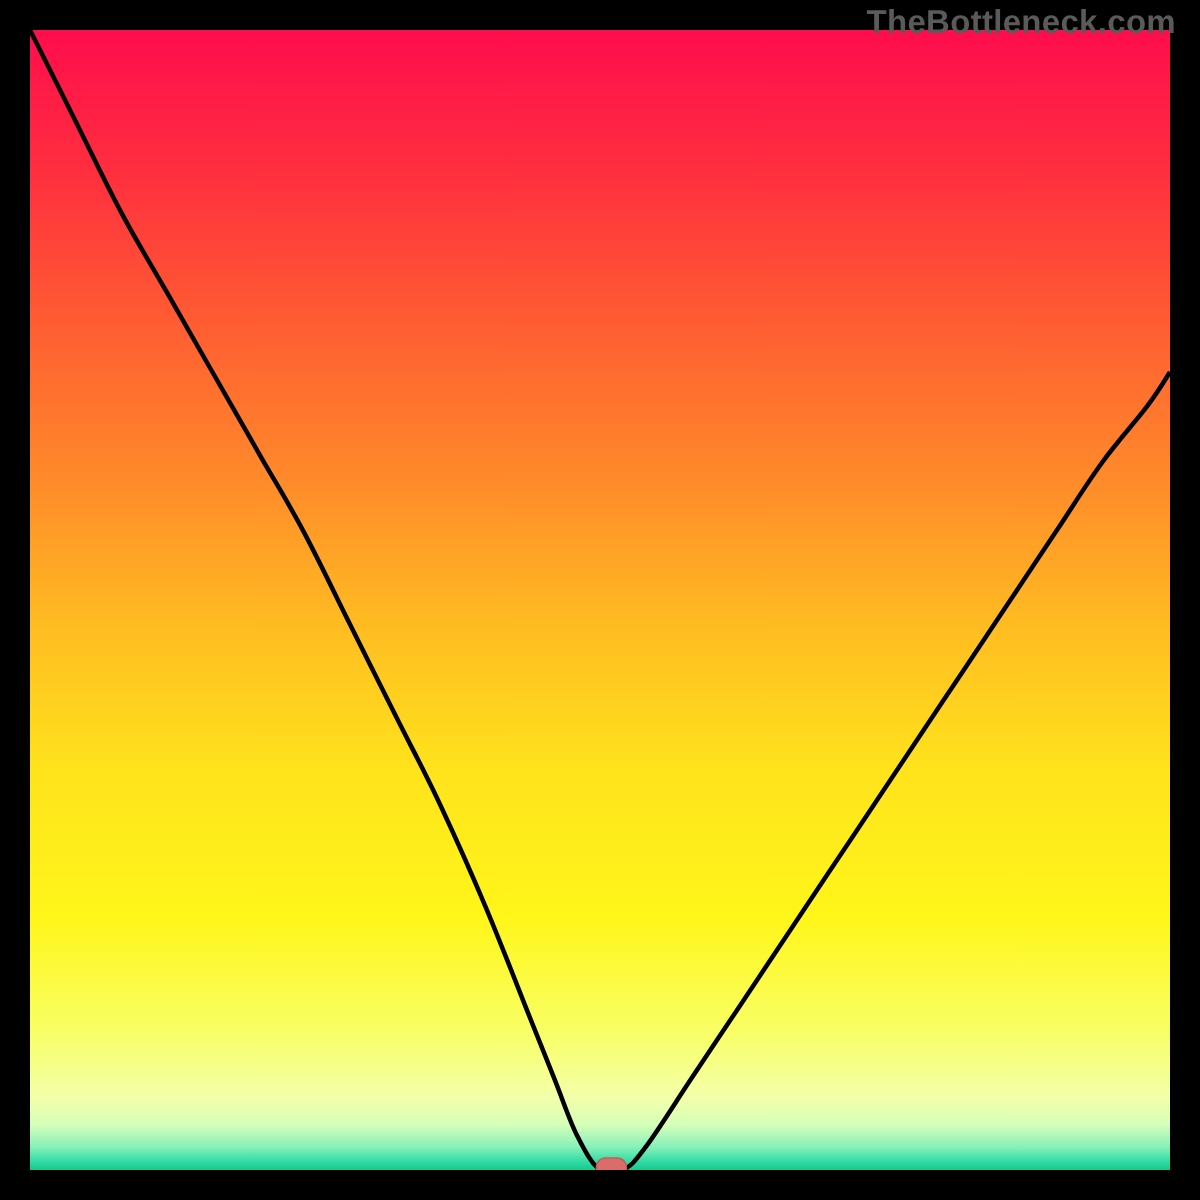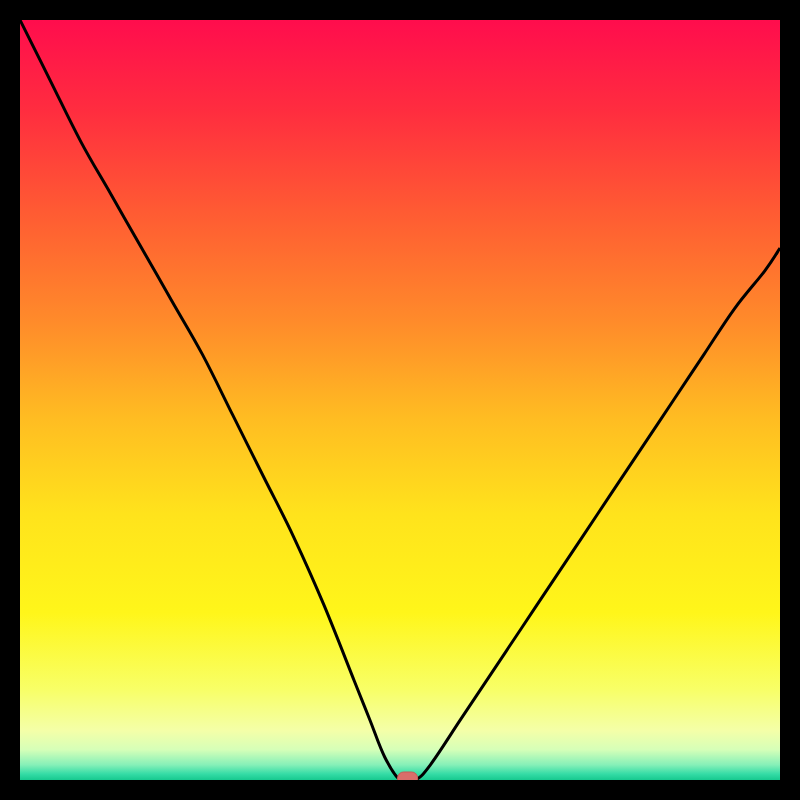--- a/index.html
+++ b/index.html
@@ -42,20 +42,21 @@
   .marker {
     fill: #d96d6a;
     stroke: #c95a57;
     stroke-width: 1;
   }
 </style>
 </head>
 <body>
 
 <div class="frame">
+  <div class="watermark">TheBottleneck.com</div>
 
   <div class="plot">
     <svg viewBox="0 0 760 760" preserveAspectRatio="none">
       <defs>
         <linearGradient id="bg-grad" x1="0" y1="0" x2="0" y2="1">
             <stop offset="0.00%" stop-color="#ff0d4d"></stop>
             <stop offset="12.00%" stop-color="#ff2d3f"></stop>
             <stop offset="25.00%" stop-color="#ff5a33"></stop>
             <stop offset="40.00%" stop-color="#ff8c2a"></stop>
             <stop offset="52.00%" stop-color="#ffbb22"></stop>

